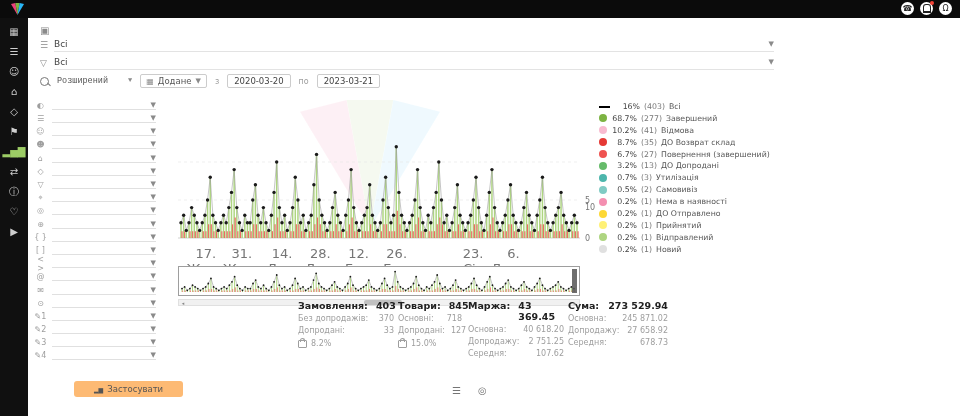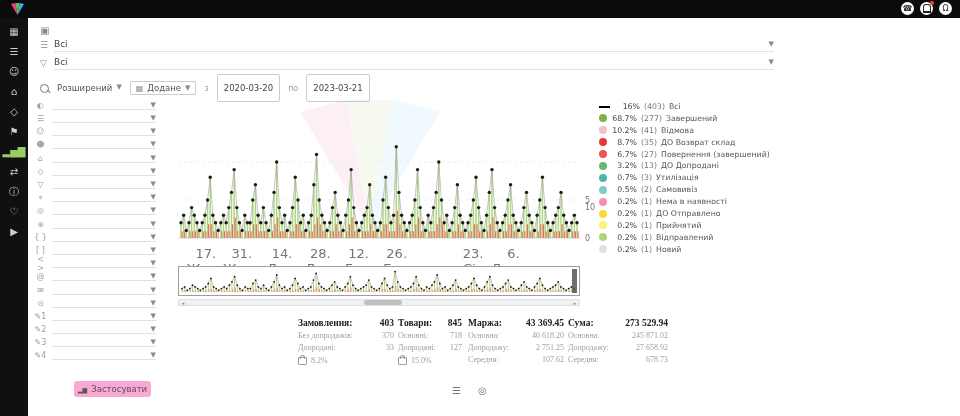--- a/index.html
+++ b/index.html
@@ -20,23 +20,23 @@
   .ric{color:#cfcfcf;font-size:10px;line-height:1;cursor:pointer;}
   .ric.active{color:#9ccc65;}
   
   .ficon{position:absolute;color:#8a8a8a;font-size:9px;}
   .wide-sel{position:absolute;left:54px;width:720px;height:15px;border-bottom:1px solid #e3e3e3;
             display:flex;align-items:center;justify-content:space-between;font-size:9px;color:#444;cursor:pointer;}
   .caret{color:#8a8a8a;font-size:7px;}
   .search-row{position:absolute;left:40px;top:74px;display:flex;align-items:center;gap:8px;font-size:8.5px;color:#555;}
   .mag{position:relative;width:7px;height:7px;border:1.2px solid #777;border-radius:50%;}
   .mag::after{content:"";position:absolute;left:6px;top:6px;width:4px;height:1.2px;background:#777;transform:rotate(45deg);}
-  .mini-dd{display:flex;align-items:flex-start;gap:4px;cursor:pointer;}
+  .mini-dd{display:flex;align-items:flex-start;gap:20px;cursor:pointer;font-family:Liberation Mono, monospace;}
   .boxed{border:1px solid #ccc;border-radius:2px;padding:1px 5px;display:flex;align-items:center;gap:4px;cursor:pointer;}
-  .datebox{border:1px solid #ccc;border-radius:2px;padding:8px 6px;font-size:8.5px;color:#444;cursor:text;}
+  .datebox{border:1px solid #ccc;border-radius:2px;padding:1px 6px;font-size:8.5px;color:#444;cursor:text;}
   .lbl-small{color:#9e9e9e;font-size:8px;}
   
   #filter-list{position:absolute;left:34px;top:100px;display:flex;flex-direction:column;gap:2.4px;}
   .frow{display:flex;align-items:center;gap:5px;height:10.8px;}
   .frow .fic{width:13px;color:#9e9e9e;font-size:8px;text-align:center;}
   .fsel{width:104px;border-bottom:1px solid #e0e0e0;display:flex;justify-content:flex-end;cursor:pointer;}
   
   #watermark{position:absolute;left:295px;top:100px;opacity:.07;}
   #chart-main{position:absolute;left:178px;top:98px;}
   .ytick{position:absolute;left:585px;width:16px;font-size:8px;color:#757575;}
@@ -48,29 +48,29 @@
   .lpct{width:26px;text-align:right;color:#444;}
   .lcnt{color:#777;}
   
   #mini-wrap{position:absolute;left:178px;top:266px;width:402px;height:30px;border:1px solid #9e9e9e;box-sizing:border-box;background:#fff;}
   .brush-handle{position:absolute;right:2px;top:2px;width:5px;height:24px;background:#555;opacity:.85;}
   #scrollbar{position:absolute;left:178px;top:299px;width:402px;height:7px;background:#f1f1f1;border:1px solid #e0e0e0;box-sizing:border-box;display:flex;align-items:center;}
   .sb-arrow{width:8px;font-size:5px;color:#888;text-align:center;cursor:pointer;}
   .sb-track{position:relative;flex:1;height:100%;}
   .sb-thumb{position:absolute;left:177px;top:0;width:38px;height:100%;background:#c1c1c1;border-radius:2px;cursor:grab;}
   
-  .stat-col{position:absolute;top:318px;font-family:Liberation Serif, serif;}
+  .stat-col{position:absolute;top:300px;}
   .stat-head{display:flex;justify-content:space-between;font-size:9.5px;font-weight:bold;color:#212121;gap:8px;}
   .stat-sub{display:flex;justify-content:space-between;font-size:8px;color:#9e9e9e;margin-top:3px;gap:6px;}
   .stat-badge{display:flex;align-items:center;gap:4px;font-size:8px;color:#9e9e9e;margin-top:3px;}
   .bag{position:relative;width:7px;height:6px;border:1px solid #9e9e9e;border-radius:1px;margin-top:2px;}
   .bag::before{content:"";position:absolute;left:1px;top:-3px;width:3px;height:3px;border:1px solid #9e9e9e;border-bottom:none;border-radius:3px 3px 0 0;}
   
-  #apply-btn{position:absolute;left:74px;top:381px;background:#f9a8d4;border:none;border-radius:3px;
-             padding:3px 4px;font-size:8.5px;color:#555;display:flex;align-items:center;gap:4px;cursor:pointer;
+  #apply-btn{position:absolute;left:74px;top:381px;background:#fdba74;border:none;border-radius:3px;
+             padding:3px 20px;font-size:8.5px;color:#555;display:flex;align-items:center;gap:4px;cursor:pointer;
              font-family:"DejaVu Sans",sans-serif;}
   .footer-ic{position:absolute;top:385px;color:#757575;font-size:10px;cursor:pointer;}
 </style>
 </head>
 <body>
 
 <div id="app">
 
   <div class="topbar">
     <span class="logo">

